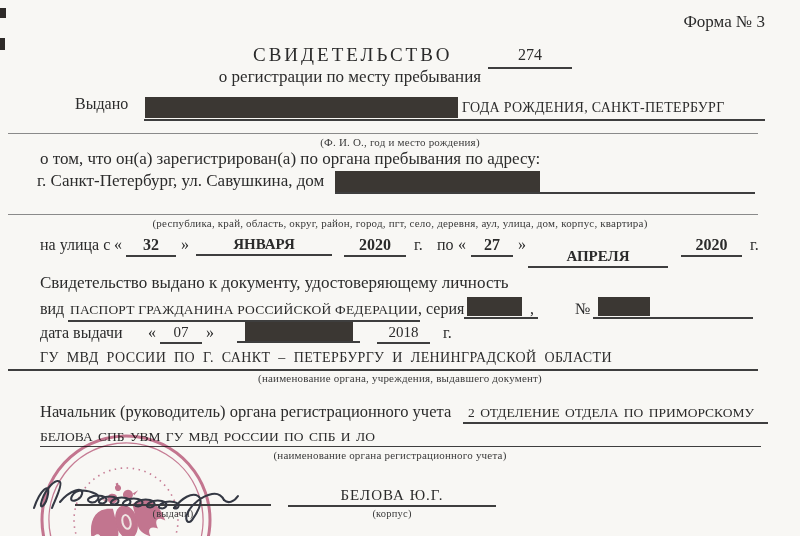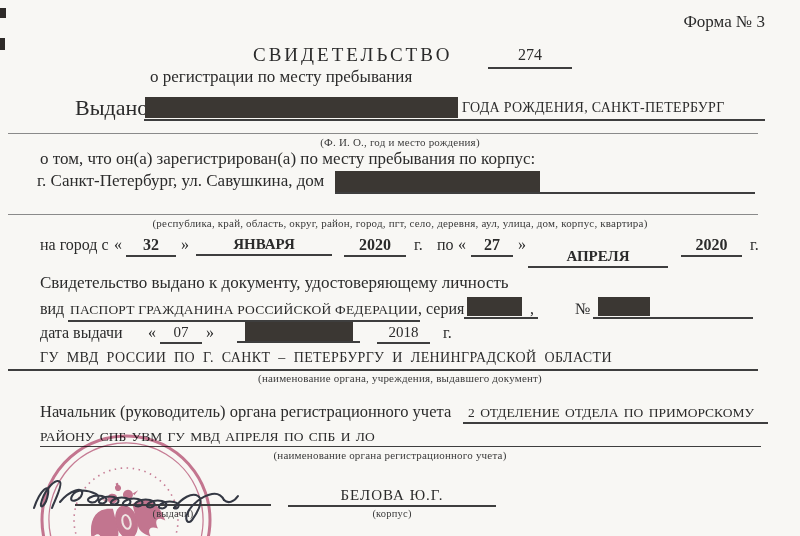--- a/index.html
+++ b/index.html
@@ -13,23 +13,23 @@
   .cap{font-size:11px;color:#3a3a3a;letter-spacing:.2px;}
   .ul{position:absolute;background:#3e3e3e;height:2px;}
   .thin{height:1px;background:#8a8a8a;}
   .redact{position:absolute;background:#3b3733;}
   .center{text-align:center;}
 
   #form-label{top:12px;right:35px;font-size:17px;}
   #title{top:44px;left:253px;font-size:19px;letter-spacing:3px;}
   #cert-number{top:46px;left:488px;width:84px;text-align:center;font-size:16px;}
   #cert-number-ul{top:67px;left:488px;width:84px;}
-  #subtitle{top:67px;left:150px;width:400px;font-size:17px;}
-
-  #issued-label{top:95px;left:75px;font-size:22px;}
+  #subtitle{top:67px;left:150px;width:400px;text-align:center;font-size:17px;}
+
+  #issued-label{top:95px;left:75px;font-size:16px;}
   #issued-redaction{top:97px;left:145px;width:313px;height:21px;}
   #issued-suffix{top:100px;left:462px;font-size:14px;font-weight:normal;letter-spacing:.3px;}
   #issued-ul{top:119px;left:144px;width:621px;}
   #fio-line{top:133px;left:8px;width:750px;}
   #fio-caption{top:136px;left:20px;width:760px;}
 
   #statement{top:149px;left:40px;font-size:17px;}
   #address-value{top:171px;left:37px;font-size:17px;}
   #address-redaction{top:171px;left:335px;width:205px;height:21px;}
   #address-ul{top:192px;left:335px;width:420px;}
@@ -110,28 +110,28 @@
 <div id="cert-number-ul" class="ul" style="height:1.5px"></div>
 <div id="subtitle" class="abs">о регистрации по месту пребывания</div>
 
 <div id="issued-label" class="abs">Выдано</div>
 <div id="issued-redaction" class="redact"></div>
 <div id="issued-suffix" class="abs">ГОДА РОЖДЕНИЯ, САНКТ-ПЕТЕРБУРГ</div>
 <div id="issued-ul" class="ul"></div>
 <div id="fio-line" class="abs thin"></div>
 <div id="fio-caption" class="abs cap center">(Ф. И. О., год и место рождения)</div>
 
-<div id="statement" class="abs">о том, что он(а) зарегистрирован(а) по месту пребывания по корпус:</div>
+<div id="statement" class="abs">о том, что он(а) зарегистрирован(а) по органа пребывания по адресу:</div>
 <div id="address-value" class="abs">г. Санкт-Петербург, ул. Савушкина, дом</div>
 <div id="address-redaction" class="redact"></div>
 <div id="address-ul" class="ul"></div>
 <div id="address-line2" class="abs thin"></div>
 <div id="address-caption" class="abs cap center">(республика, край, область, округ, район, город, пгт, село, деревня, аул, улица, дом, корпус, квартира)</div>
 
-<span id="period-prefix" class="abs prow">на город с</span>
+<span id="period-prefix" class="abs prow">на улица с</span>
 <span id="period-q1" class="abs prow">«</span>
 <span id="period-day1">
     <span class="cell-val">32</span>
   </span>
 <span id="period-q2" class="abs prow">»</span>
 <span id="period-month1">
     <span class="cell-val">ЯНВАРЯ</span>
   </span>
 <span id="period-year1">
     <span class="cell-val">2020</span>
@@ -175,21 +175,21 @@
   </span>
 <span id="doc-date-g" class="abs">г.</span>
 
 <div id="doc-issuer" class="abs">ГУ МВД РОССИИ ПО Г. САНКТ – ПЕТЕРБУРГУ И ЛЕНИНГРАДСКОЙ ОБЛАСТИ</div>
 <div id="doc-issuer-ul" class="ul"></div>
 <div id="doc-issuer-caption" class="abs cap center">(наименование органа, учреждения, выдавшего документ)</div>
 
 <div id="auth-label" class="abs">Начальник (руководитель) органа регистрационного учета</div>
 <div id="auth-value1" class="abs">2 ОТДЕЛЕНИЕ ОТДЕЛА  ПО ПРИМОРСКОМУ</div>
 <div id="auth-ul1" class="ul"></div>
-<div id="auth-value2" class="abs">РАЙОНУ СПБ УВМ  ГУ  МВД АПРЕЛЯ  ПО СПБ  И  ЛО</div>
+<div id="auth-value2" class="abs">БЕЛОВА СПБ УВМ  ГУ  МВД РОССИИ  ПО СПБ  И  ЛО</div>
 <div id="auth-ul2" class="ul"></div>
 <div id="auth-caption" class="abs cap">(наименование органа регистрационного учета)</div>
 
 <svg id="stamp" class="abs" viewBox="0 0 176 176">
   <g fill="none" stroke="#b64a70">
     <circle cx="88" cy="88" r="84" stroke-width="3" opacity=".85"></circle>
     <circle cx="88" cy="88" r="77" stroke-width="1.4" opacity=".8"></circle>
     <circle cx="88" cy="88" r="52" stroke-width="1.6" stroke-dasharray="1.5,4.5" opacity=".8"></circle>
   </g>
   <defs>

